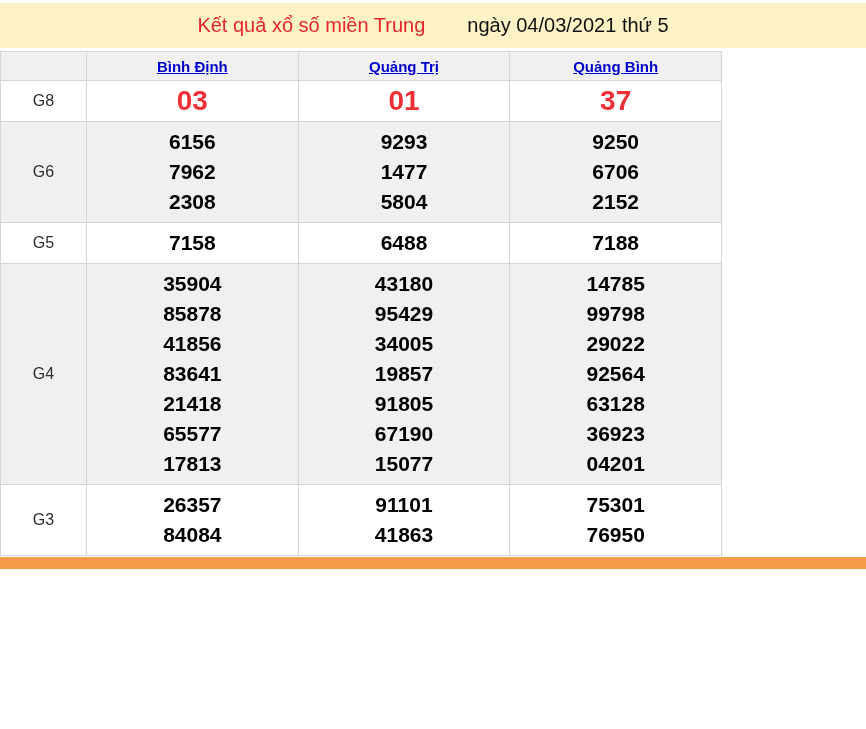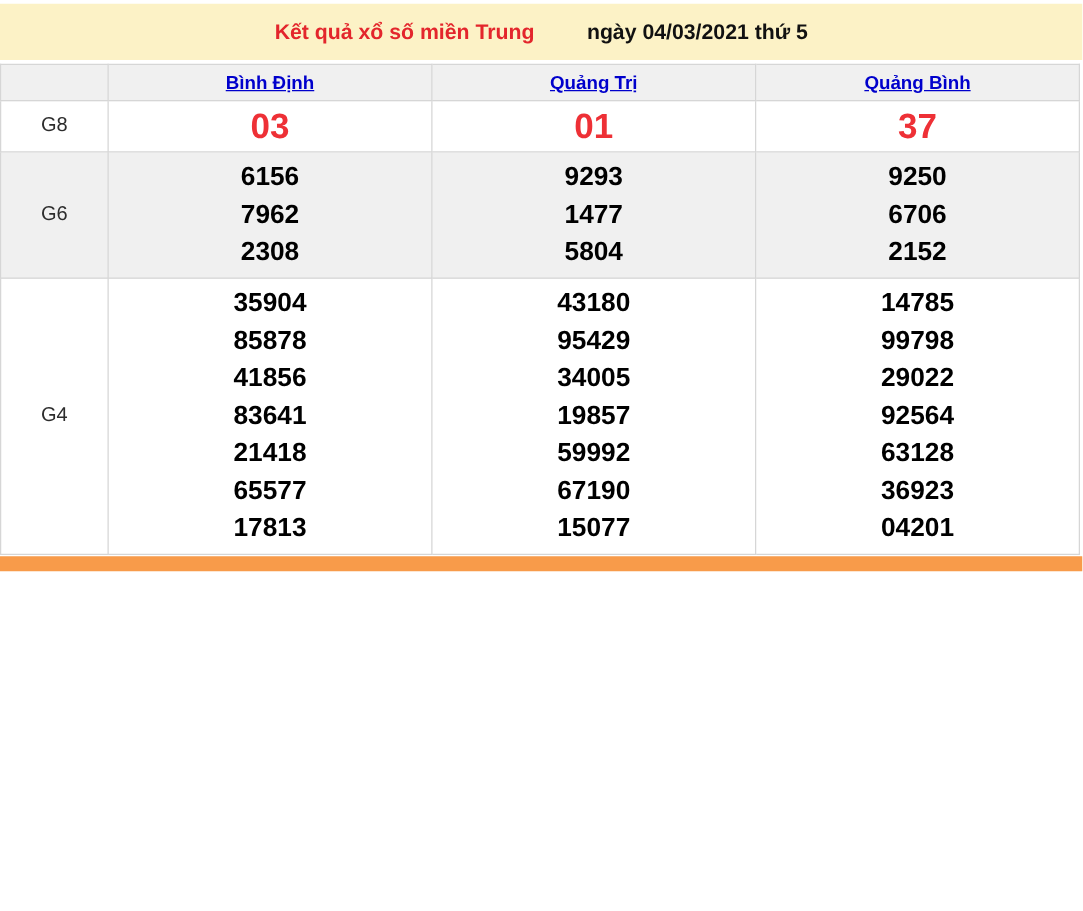--- a/index.html
+++ b/index.html
@@ -19,27 +19,27 @@
     font-family:"Liberation Sans", sans-serif;
   }
   .title-band{
     margin-top:3px;
     height:45px;
     background:var(--band-yellow);
     display:flex;
     align-items:center;
     justify-content:center;
     column-gap:6px;
-    font-size:17px;
-    font-weight:bold;
+    font-size:20px;
+    font-weight:normal;
   }
   .title-main{color:var(--title-red);}
   .title-date{color:#111111;padding-left:36px;}
   table{
-    width:864px;
+    width:722px;
     margin-top:3px;
     border-collapse:collapse;
     table-layout:fixed;
   }
   th,td{
     border:1px solid var(--border-gray);
     text-align:center;
     vertical-align:middle;
   }
   col.label-col{width:86px;}
@@ -126,45 +126,72 @@
           <div>1477</div>
           <div>5804</div>
         </td>
         <td class="value-cell">
           <div>9250</div>
           <div>6706</div>
           <div>2152</div>
         </td>
       </tr>
       <tr>
+        <td class="label-cell">G5</td>
+        <td class="value-cell">
+          <div>7158</div>
+        </td>
+        <td class="value-cell">
+          <div>6488</div>
+        </td>
+        <td class="value-cell">
+          <div>7188</div>
+        </td>
+      </tr>
+      <tr>
         <td class="label-cell">G4</td>
         <td class="value-cell">
           <div>35904</div>
           <div>85878</div>
           <div>41856</div>
           <div>83641</div>
           <div>21418</div>
           <div>65577</div>
           <div>17813</div>
         </td>
         <td class="value-cell">
           <div>43180</div>
           <div>95429</div>
           <div>34005</div>
           <div>19857</div>
-          <div>59992</div>
+          <div>91805</div>
           <div>67190</div>
           <div>15077</div>
         </td>
         <td class="value-cell">
           <div>14785</div>
           <div>99798</div>
           <div>29022</div>
           <div>92564</div>
           <div>63128</div>
           <div>36923</div>
           <div>04201</div>
         </td>
       </tr>
+      <tr>
+        <td class="label-cell">G3</td>
+        <td class="value-cell">
+          <div>26357</div>
+          <div>84084</div>
+        </td>
+        <td class="value-cell">
+          <div>91101</div>
+          <div>41863</div>
+        </td>
+        <td class="value-cell">
+          <div>75301</div>
+          <div>76950</div>
+        </td>
+      </tr>
     </tbody>
 </table>
 
 <div class="orange-bar"></div>
 
 </body></html>

